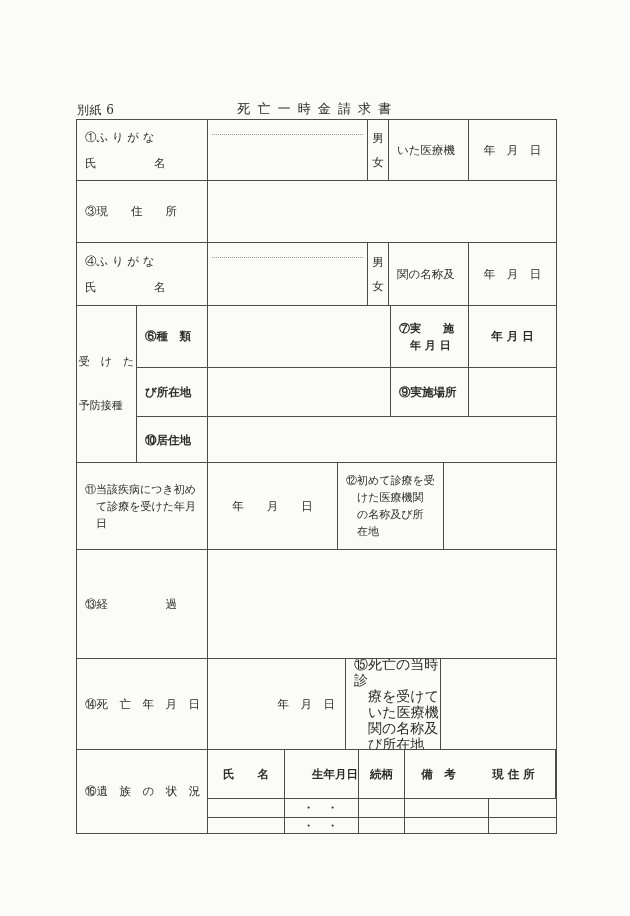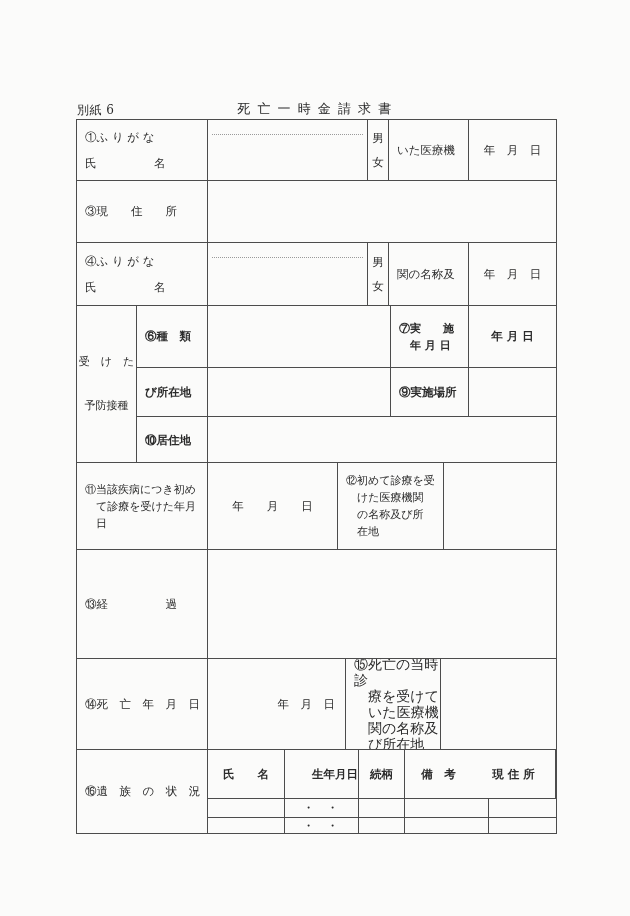--- a/index.html
+++ b/index.html
@@ -104,21 +104,21 @@
       <div class="cell pad" style="flex:0 0 80px;">
         <span>関の名称及</span>
       </div>
       <div class="cell center last" style="flex:1;">
         <span>年　月　日</span>
       </div>
     </div>
 
     <div class="row" style="height:157px;">
       <div class="cell center" style="flex:0 0 60px;">
-        <span class="ml lh44" style="text-align:center;font-size:11px;">受　け　た
+        <span class="ml lh44" style="text-align:left;font-size:11px;">受　け　た
 予防接種</span>
       </div>
       <div class="subcol">
         <div class="subrow" style="height:62px;">
           <div class="cell pad" style="flex:0 0 71px;">
             <span>⑥種　類</span>
           </div>
           <div class="cell" style="flex:0 0 183px;"></div>
           <div class="cell pad" style="flex:0 0 78px;">
             <span class="ml lh17">⑦実　　施

